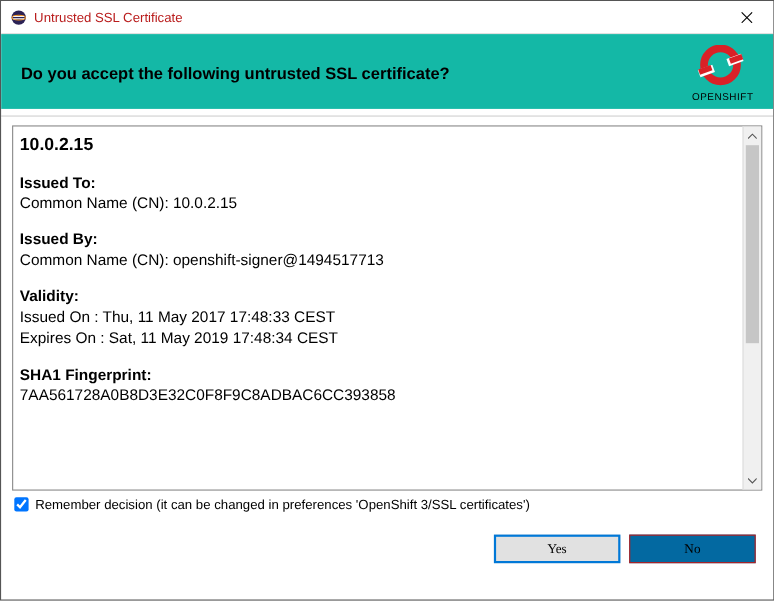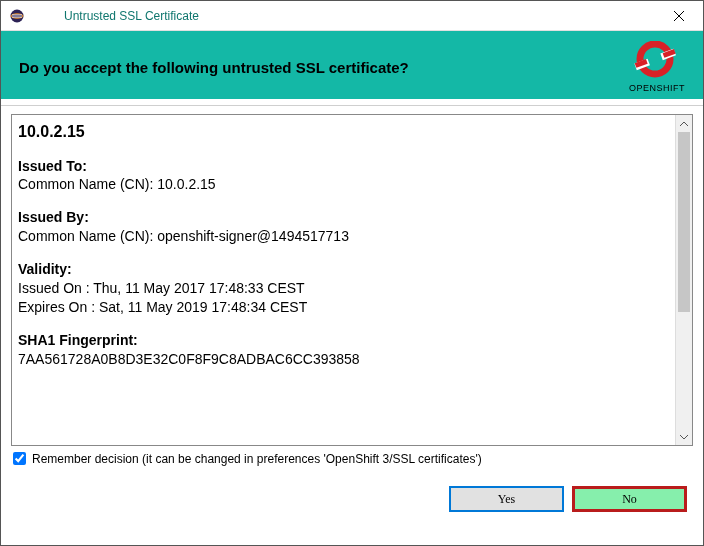--- a/index.html
+++ b/index.html
@@ -22,22 +22,21 @@
     padding: 0 2px 0 8px;
   }
   .titlebar .app-icon {
     width: 16px; height: 16px;
     margin-right: 6px;
     display: flex; align-items: center; justify-content: center;
   }
   .titlebar .title-text {
     flex: 1;
     font-size: 12px;
-    color: #0f766e;
-    margin-left: 33px;
+    color: #b91c1c;
   }
   .titlebar .close-btn {
     width: 45px; height: 28px;
     display: flex; align-items: center; justify-content: center;
     font-size: 14px;
     color: #000;
     cursor: pointer;
   }
 
   .header {
@@ -120,22 +119,22 @@
     justify-content: flex-end;
     gap: 8px;
     padding: 20px 16px 12px 12px;
     font-family: Liberation Serif, serif;
   }
   .button-row button {
     width: 115px;
     height: 26px;
     font-family: inherit;
     font-size: 12px;
-    background: #86efac;
-    border: 3px solid #b91c1c;
+    background: #0369a1;
+    border: 1px solid #b91c1c;
     cursor: pointer;
   }
   .button-row button.primary {
     border: 2px solid #0078d7;
     background: #e1e1e1;
   }
 </style>
 </head>
 <body>
 

